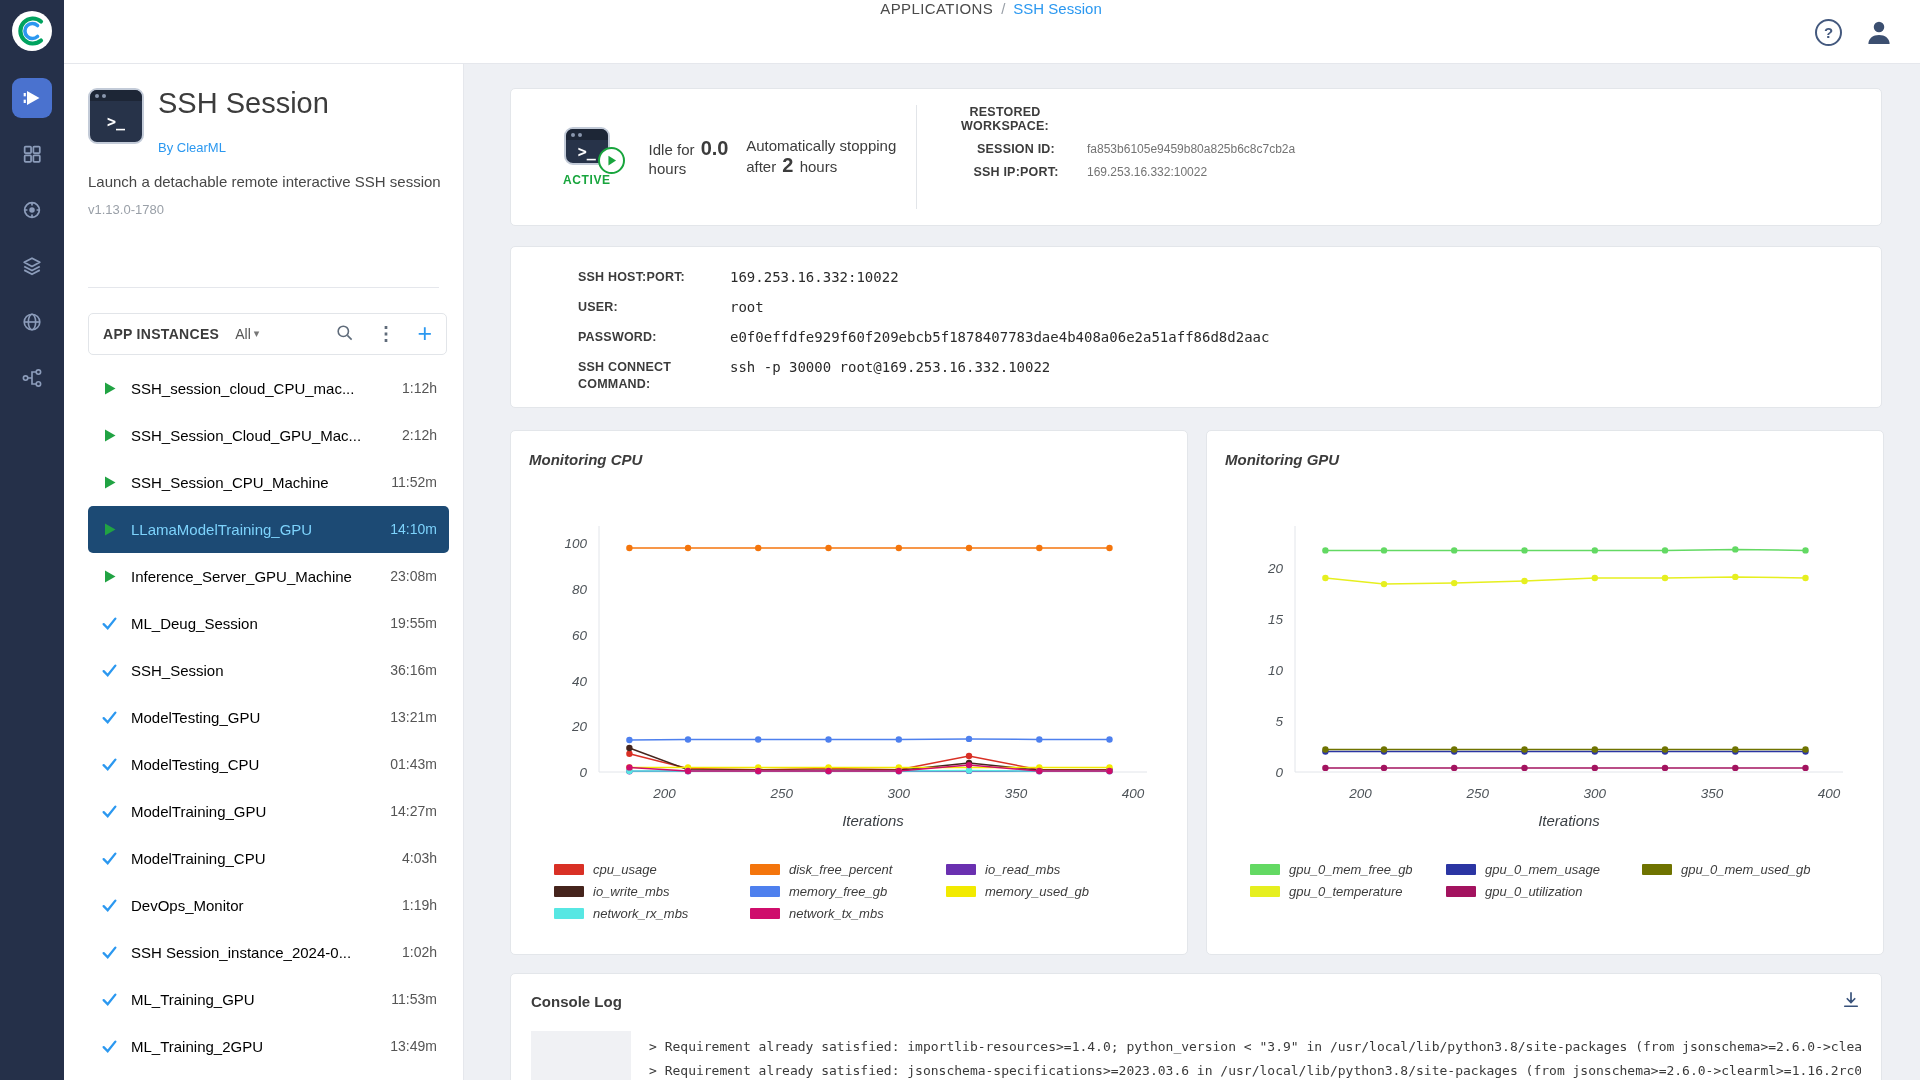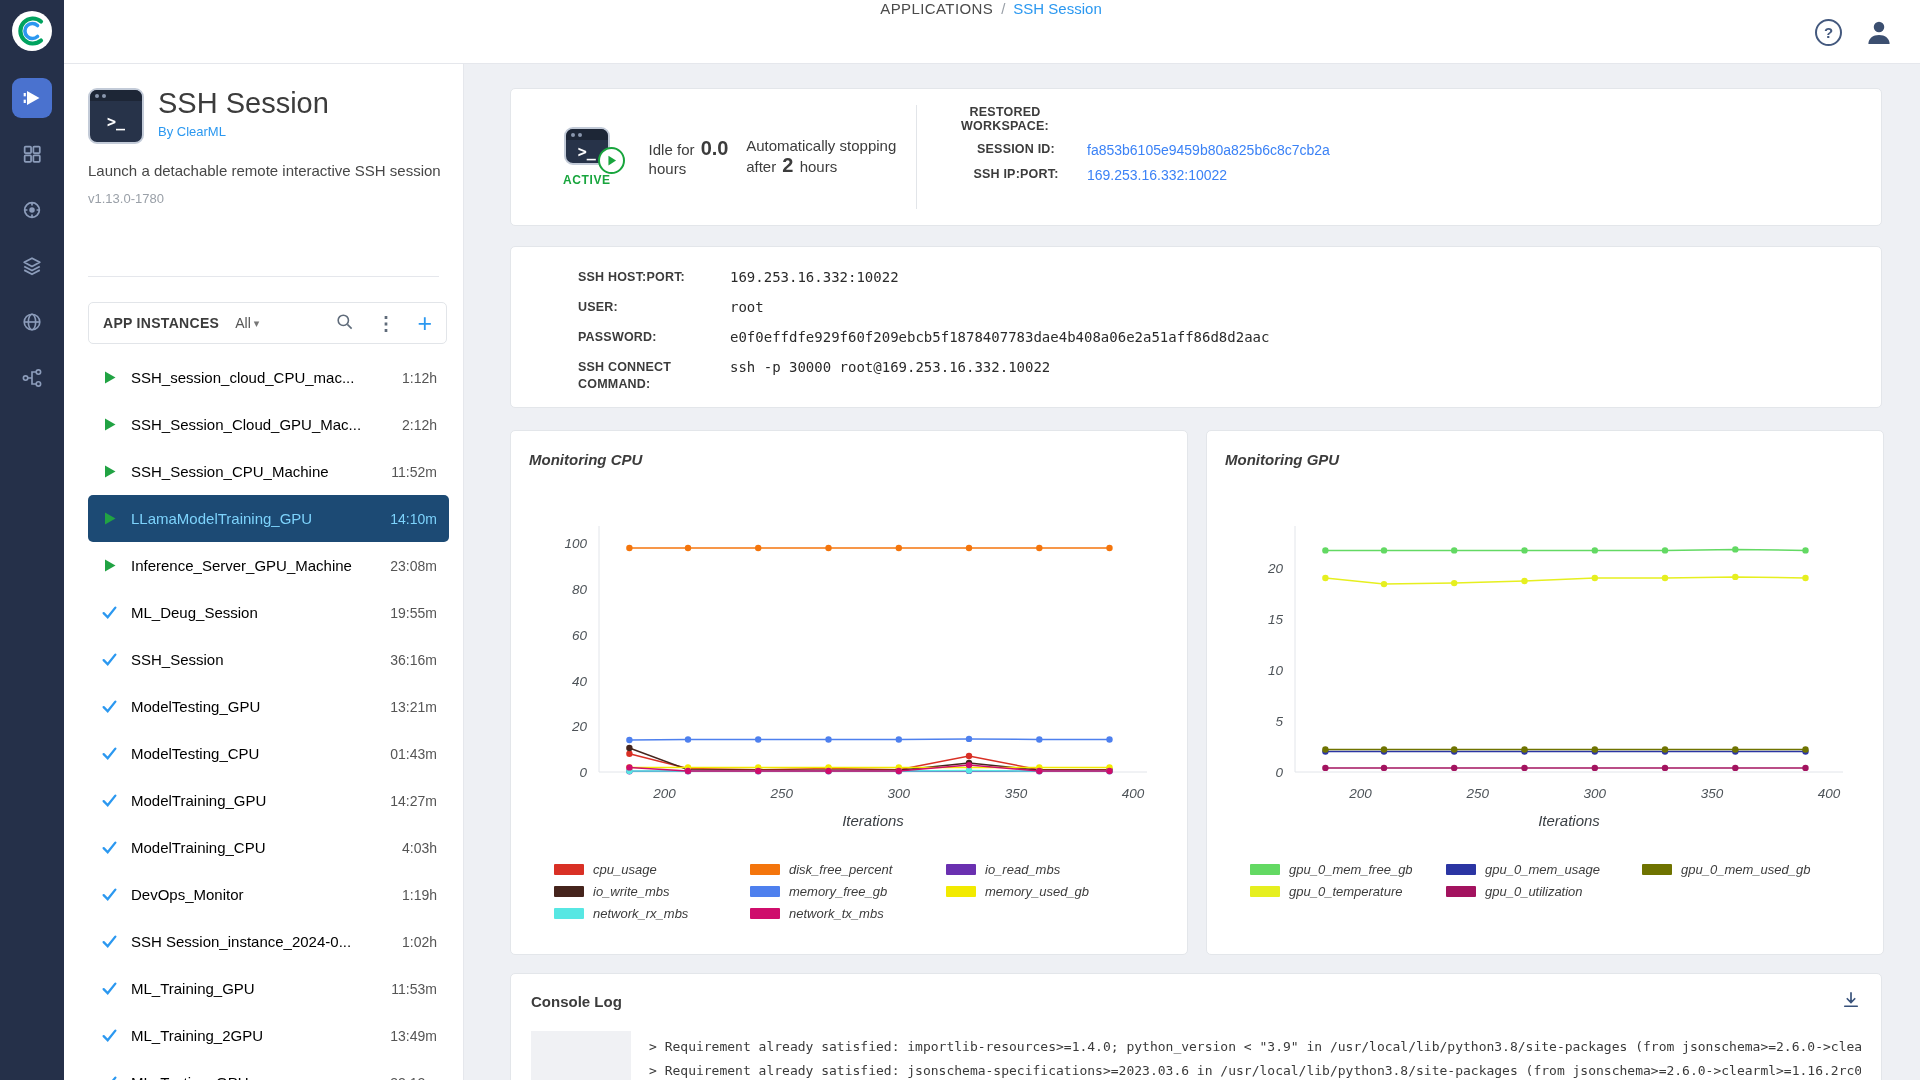--- a/index.html
+++ b/index.html
@@ -35,21 +35,21 @@
     padding:24px 14px 0 24px; overflow:hidden; }
   .app-header { display:flex; gap:14px; align-items:flex-start; }
   .term-icon { background:#273349; border:2px solid #c3cbd8; border-radius:9px; position:relative;
     display:flex; flex-direction:column; overflow:hidden; }
   .term-icon.large { width:56px; height:56px; }
   .term-icon-bar { height:11px; background:#1d2636; display:flex; align-items:center; gap:3px; padding-left:5px; }
   .term-icon-bar .dot { width:4px; height:4px; border-radius:50%; background:#8a97ad; }
   .term-icon-prompt { flex:1; color:#fff; font-family:"DejaVu Sans Mono", monospace;
     font-size:15px; font-weight:bold; display:flex; align-items:center; justify-content:center; }
   .app-title { font-size:29px; color:#3c3c3c; font-weight:400; line-height:1.1; }
-  .app-byline { font-size:13px; color:#2b98f0; margin-top:4px; cursor:pointer; }
+  .app-byline { font-size:13px; color:#2b98f0; margin-top:20px; cursor:pointer; }
   .app-desc { font-size:15px; color:#474747; margin-top:18px; }
   .app-version { font-size:13px; color:#9aa0a8; margin-top:12px; }
   .side-divider { border:none; border-top:1px solid #e5e7ec; margin:70px 10px 0 0; }
 
   .instances-toolbar { margin-top:25px; margin-right:2px; height:42px; border:1px solid #e2e5e9;
     border-radius:5px; display:flex; align-items:center; padding:0 14px; }
   .instances-title { font-size:14px; font-weight:bold; color:#3c3c3c; letter-spacing:.3px; }
   .instances-filter { margin-left:16px; font-size:14px; color:#555; display:flex; align-items:center;
     gap:3px; cursor:pointer; }
   .caret { font-size:11px; color:#777; }
@@ -78,21 +78,21 @@
   .play-badge { position:absolute; right:-14px; top:20px; width:27px; height:27px; background:#fff;
     border:2px solid #18a53d; border-radius:50%; display:flex; align-items:center; justify-content:center; }
   .active-label { margin-top:8px; color:#18a53d; font-size:12px; font-weight:bold; letter-spacing:.6px; }
   .status-texts { margin-left:38px; display:flex; flex-direction:row; gap:12px; }
   .status-line { font-size:15px; color:#3c3c3c; }
   .status-line b { font-size:20px; font-weight:bold; padding:0 2px; }
   .status-divider { width:1px; background:#e2e5e9; margin:16px 0; }
   .status-right { padding:16px 0 0 28px; }
   .sr-row { display:flex; margin-bottom:9px;text-align:center; }
   .sr-label { width:142px; font-size:12.5px; font-weight:bold; color:#3c3c3c; letter-spacing:.2px; }
-  .sr-value { font-size:14px; color:#3b82f6; cursor:pointer; text-decoration:none; }
+  .sr-value { font-size:12px; color:#737373; cursor:pointer; text-decoration:none; }
 
   .details-card { margin-top:20px; height:162px; padding:22px 24px; }
   .detail-row { display:flex; align-items:flex-start; margin-bottom:13px; }
   .detail-label { width:132px; font-size:12.5px; font-weight:bold; color:#3c3c3c; letter-spacing:.2px;
     flex-shrink:0; line-height:1.35;margin-left:43px; }
   .detail-value { font-family:"DejaVu Sans Mono", monospace; font-size:14px; color:#2a2a2a; margin-left:20px; }
 
   .charts-row { margin-top:22px; display:flex; gap:18px; }
   .chart-card { flex:1; height:525px; padding:20px 18px;font-style:italic; }
   .chart-title { font-size:15px; color:#3c3c3c; }

